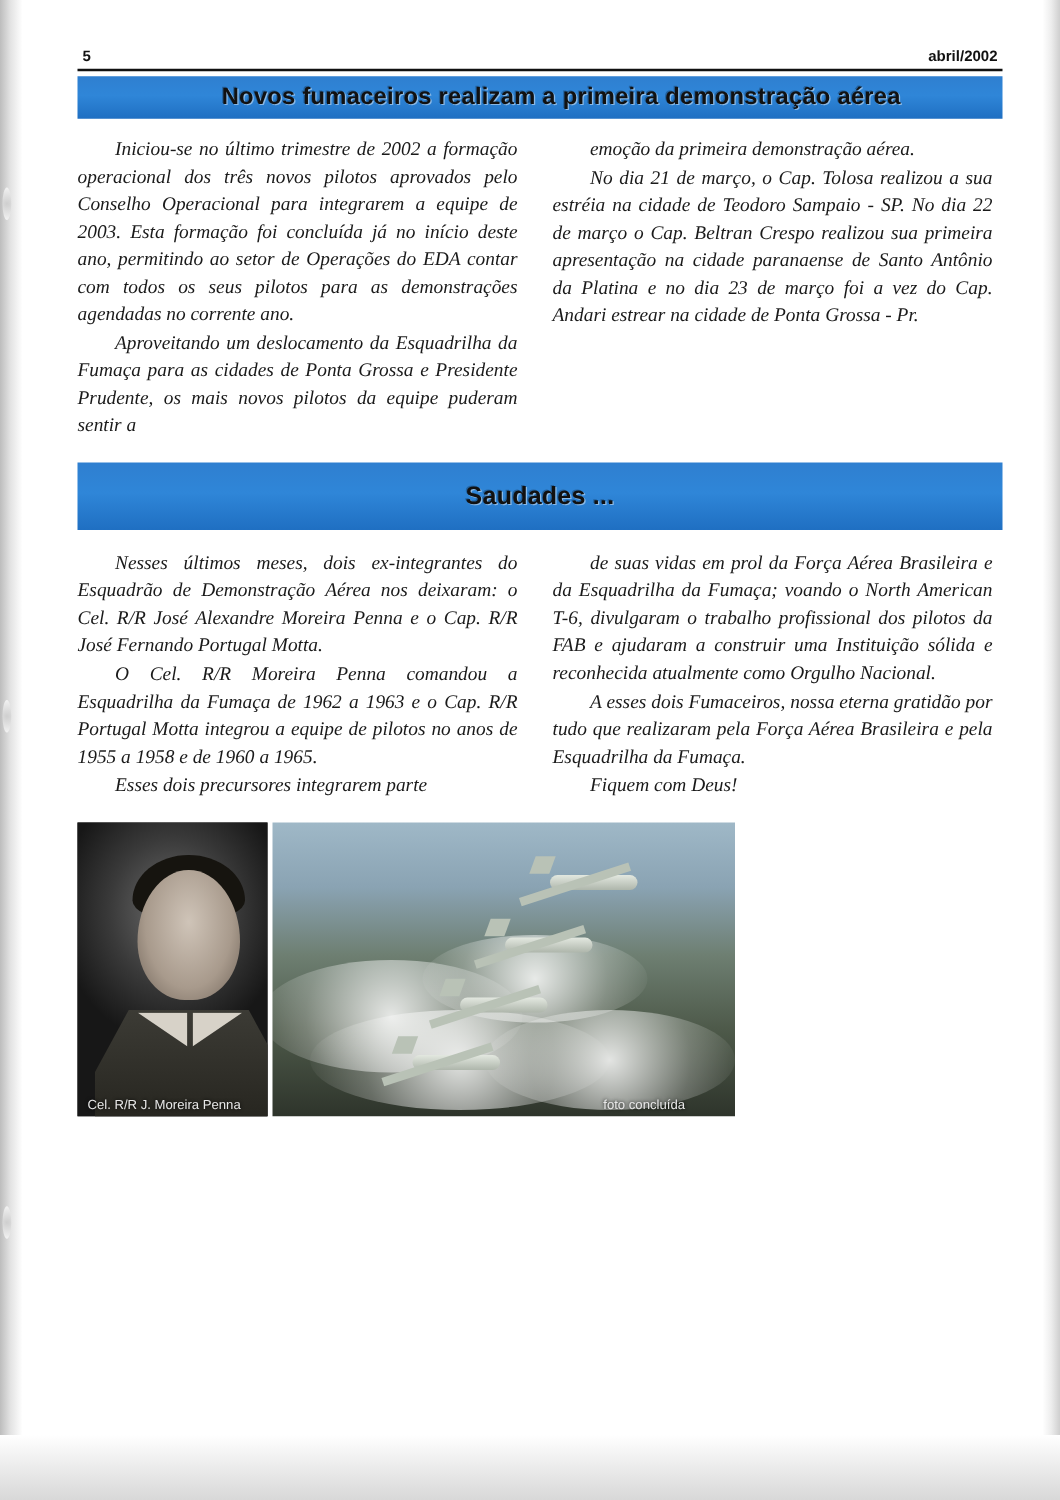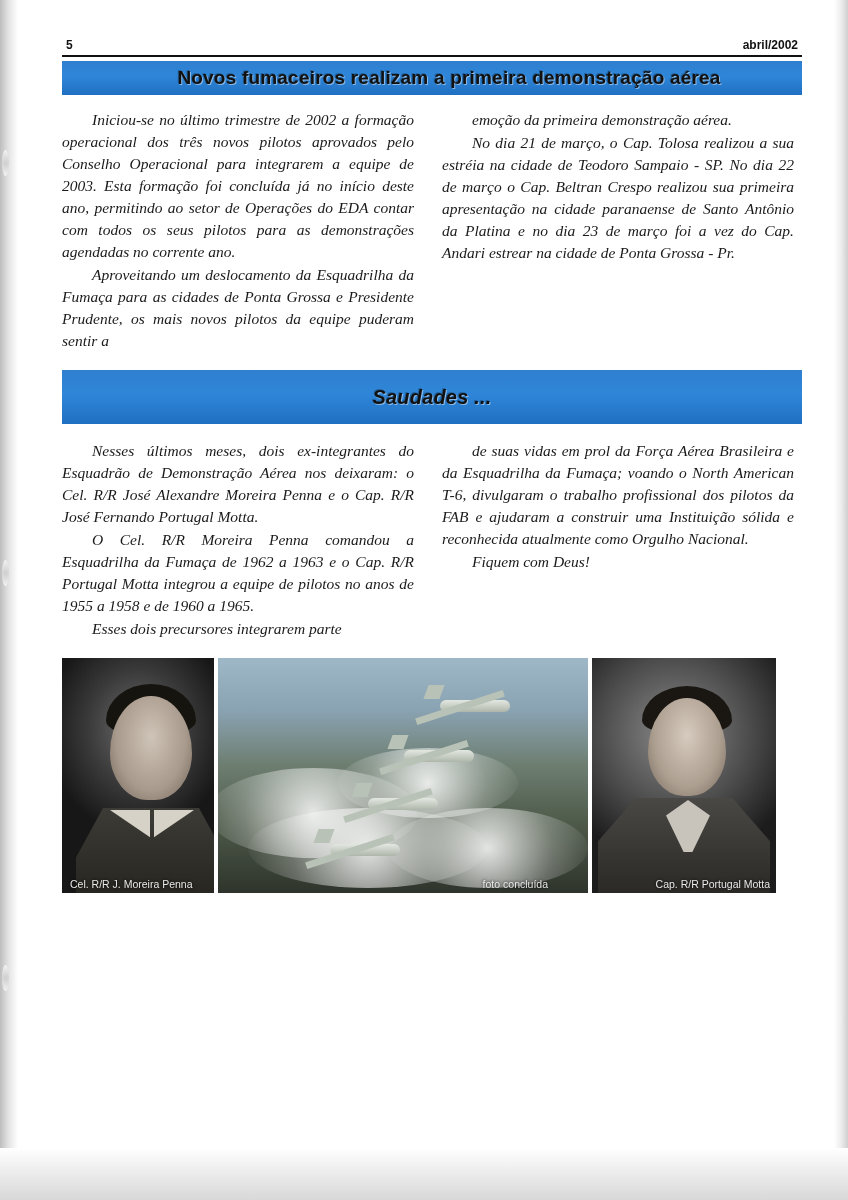--- a/index.html
+++ b/index.html
@@ -89,21 +89,20 @@
     font-weight: bold;
     font-size: 19px;
     color: #111;
     letter-spacing: 0.2px;
     text-shadow: 1px 1px 0 rgba(255,255,255,0.45), -1px -1px 0 rgba(0,0,0,0.25);
     white-space: nowrap;
   }
   .banner.saudades {
     height: 54px;
     margin-top: 18px;
-    font-style: italic;
   }
   .banner.saudades .banner-title {
     font-size: 20px;
   }
 
   
   .cols {
     display: flex;
     gap: 28px;
     margin-top: 14px;
@@ -290,20 +289,21 @@
     </div>
 
     <div class="cols second">
       <div class="col">
         <p>Nesses últimos meses, dois ex-integrantes do Esquadrão de Demonstração Aérea nos deixaram: o Cel. R/R José Alexandre Moreira Penna e o Cap. R/R José Fernando Portugal Motta.</p>
         <p>O Cel. R/R Moreira Penna comandou a Esquadrilha da Fumaça de 1962 a 1963 e o Cap. R/R Portugal Motta integrou a equipe de pilotos no anos de 1955 a 1958 e de 1960 a 1965.</p>
         <p>Esses dois precursores integrarem parte</p>
       </div>
       <div class="col">
         <p>de suas vidas em prol da Força Aérea Brasileira e da Esquadrilha da Fumaça; voando o North American T-6, divulgaram o trabalho profissional dos pilotos da FAB e ajudaram a construir uma Instituição sólida e reconhecida atualmente como Orgulho Nacional.</p>
+        <p>A esses dois Fumaceiros, nossa eterna gratidão por tudo que realizaram pela Força Aérea Brasileira e pela Esquadrilha da Fumaça.</p>
         <p>Fiquem com Deus!</p>
       </div>
     </div>
 
     <div class="photos">
 
       <div class="photo portrait-left">
 
         <div class="hair"></div>
         <div class="face"></div>
@@ -337,25 +337,17 @@
         </div>
         <div class="plane" style="left:112px; top:178px; width:0; height:0;">
           <div class="body"></div>
           <div class="wing"></div>
           <div class="tail"></div>
         </div>
 
         <div class="cap right" style="right:40px">foto concluída</div>
       </div>
 
-      <div class="photo portrait-right">
-
-        <div class="hair"></div>
-        <div class="face"></div>
-        <div class="jacket"></div>
-        <div class="shirt"></div>
-        <div class="cap right">Cap. R/R Portugal Motta</div>
-      </div>
 
     </div>
 
   </div>
 </div>
 
 </body></html>

